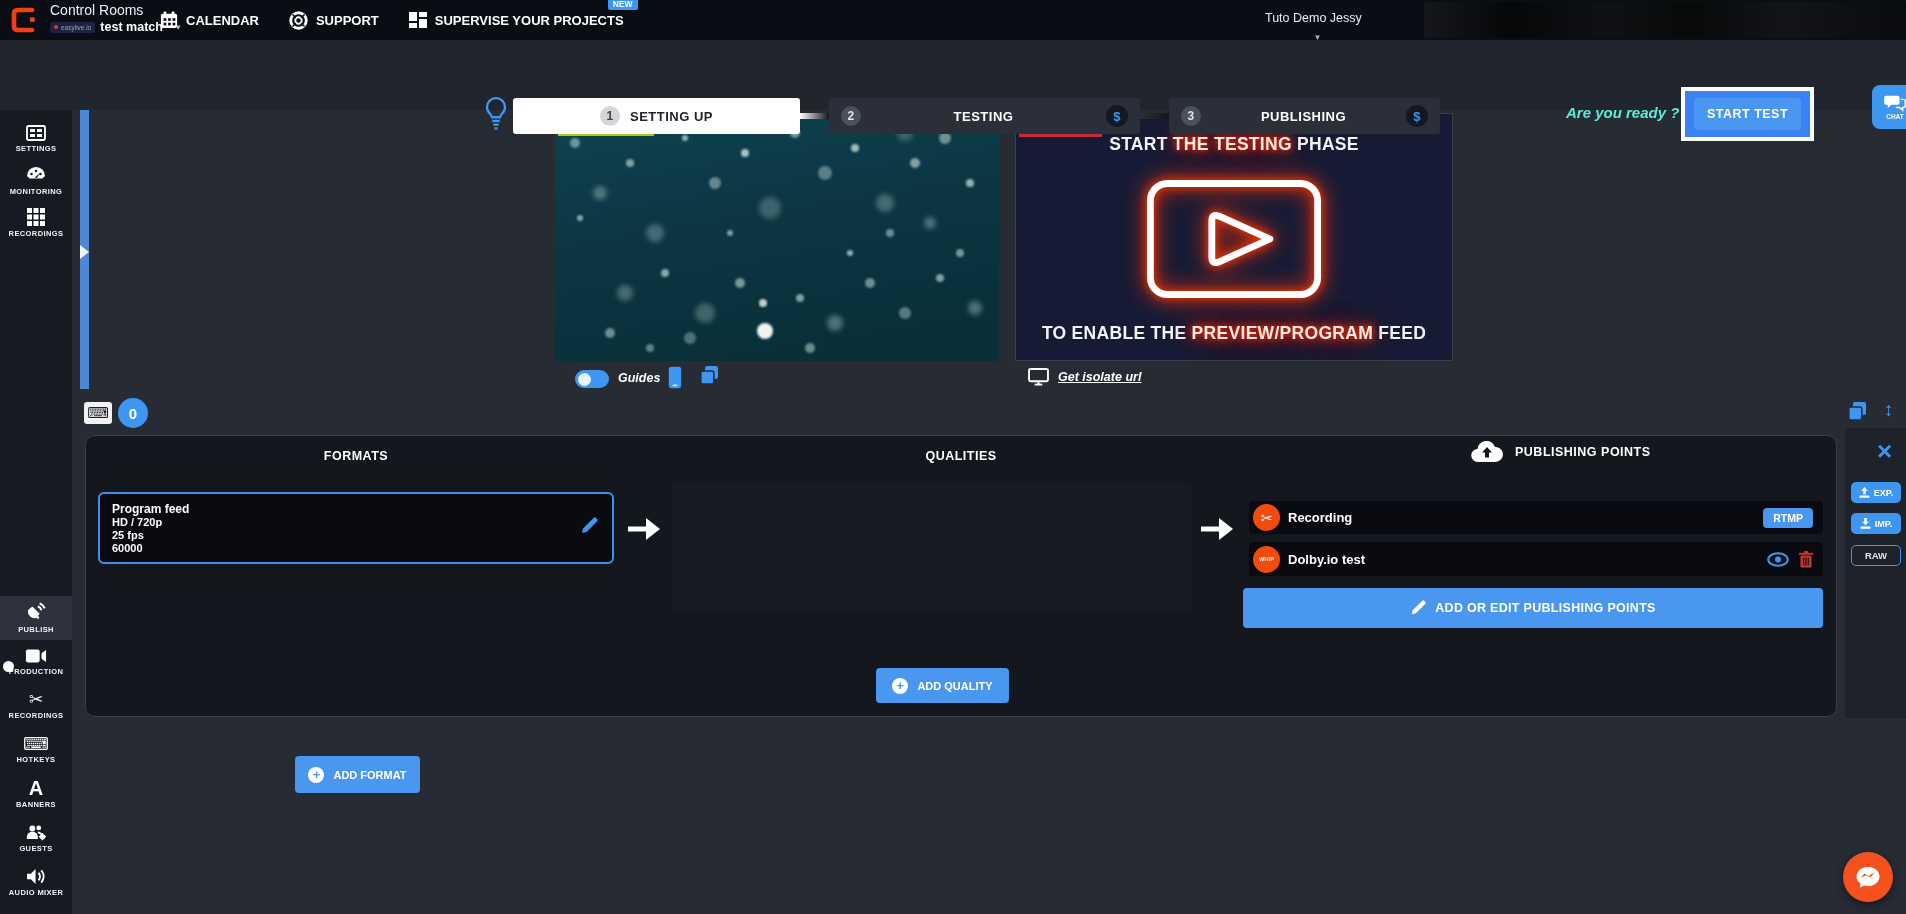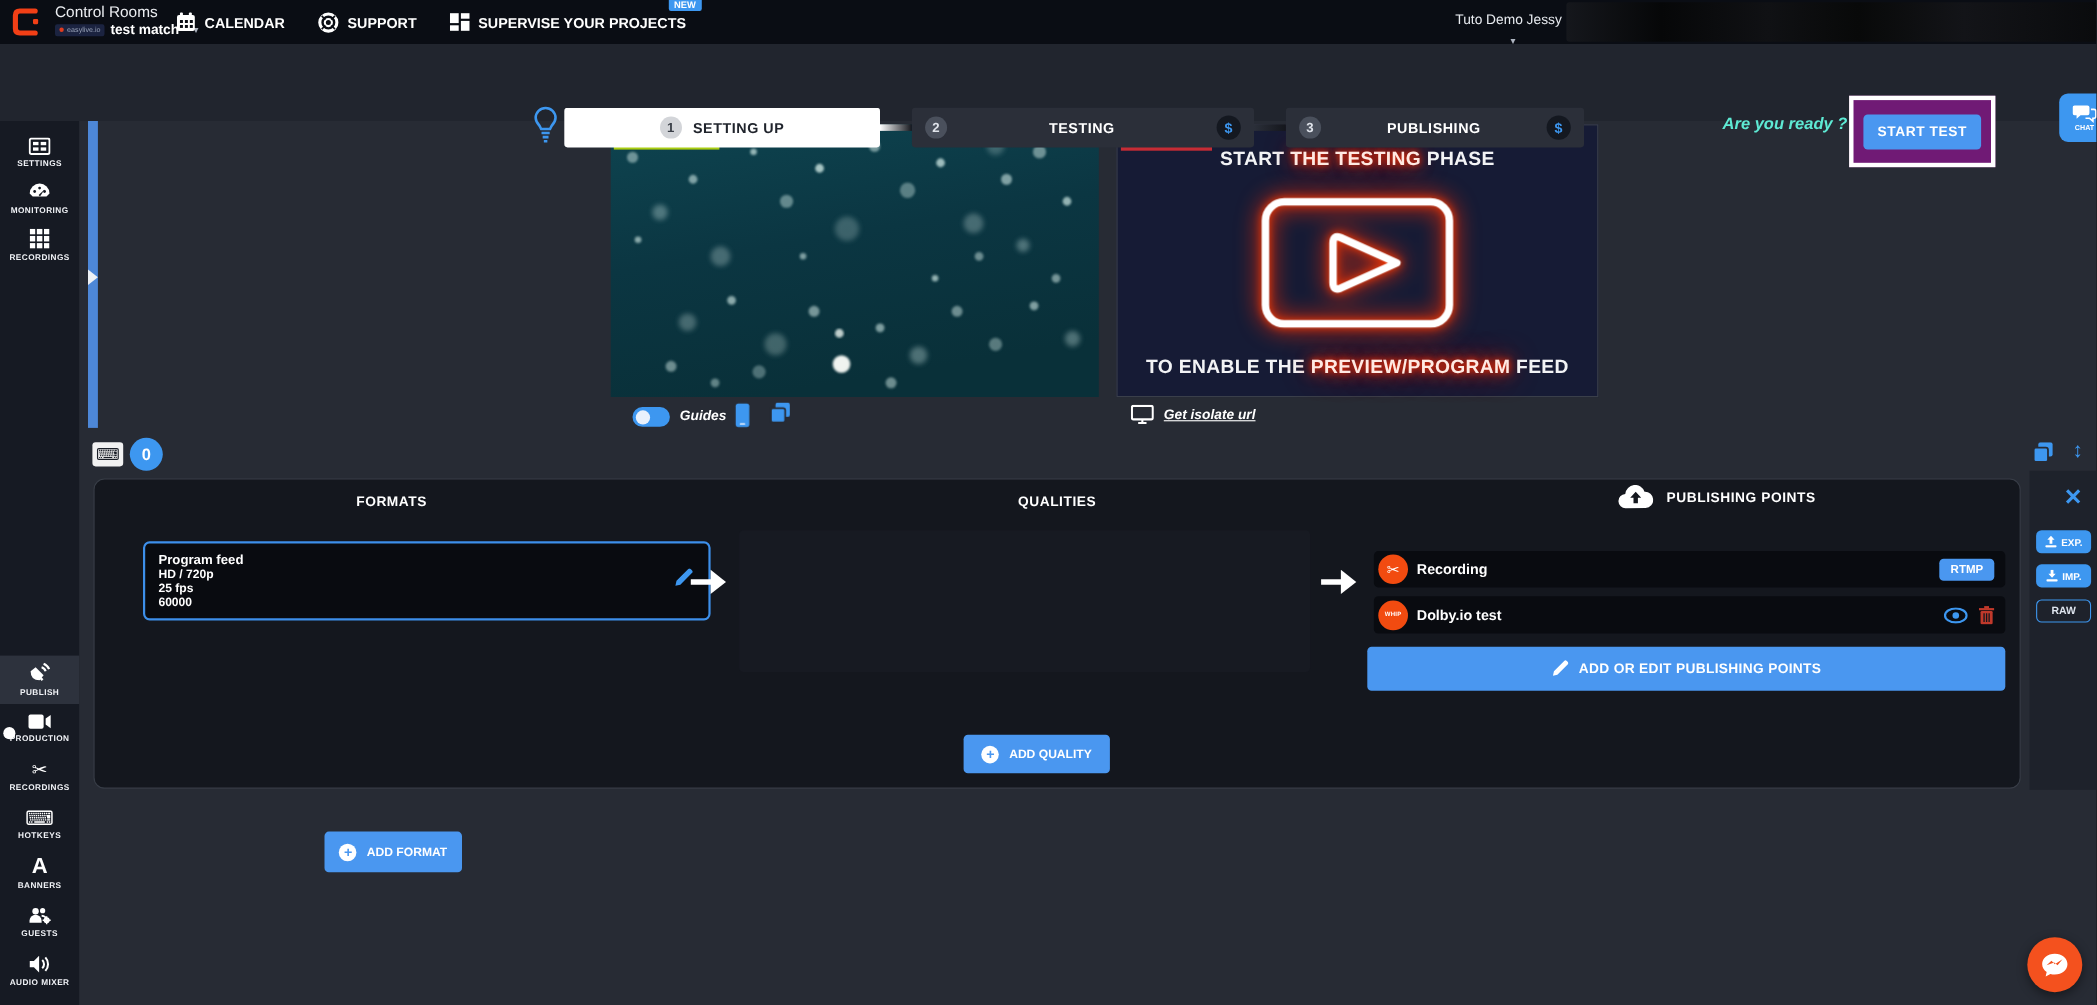--- a/index.html
+++ b/index.html
@@ -12,40 +12,40 @@
   .title-block { position:absolute; left:50px; top:3px; }
   .app-title { font-size:14px; color:#eceef2; line-height:15px; }
   .project-row { display:flex; align-items:center; gap:5px; margin-top:2px; cursor:pointer; }
   .brand-badge { background:#1b2340; border-radius:2px; font-size:6.5px; color:#96a0b5; padding:2px 4px; display:flex; align-items:center; gap:3px; }
   .brand-dot { width:4px; height:4px; border-radius:50%; background:#e03c1f; }
   .project-name { font-size:12.5px; font-weight:bold; color:#fff; }
   .caret { color:#aeb4c0; font-size:9px; margin-left:8px; }
   .topnav { position:absolute; left:160px; top:0; height:40px; display:flex; align-items:center; gap:30px; }
   .nav-item { display:flex; align-items:center; gap:8px; font-size:13px; font-weight:bold; color:#fff; cursor:pointer; position:relative; white-space:nowrap; }
   .badge-new { position:absolute; top:-13px; right:-14px; background:#3d97f0; color:#fff; font-size:8.5px; font-weight:bold; padding:1px 5px; border-radius:2px; }
-  .user-menu { position:absolute; left:1323px; top:11px; font-size:12.5px; color:#e8ebf0; display:flex; gap:7px; align-items:center; cursor:pointer;flex-direction:column; }
+  .user-menu { position:absolute; left:1265px; top:11px; font-size:12.5px; color:#e8ebf0; display:flex; gap:7px; align-items:center; cursor:pointer;flex-direction:column; }
   .redacted { position:absolute; left:1424px; top:2px; width:482px; height:36px; border-radius:3px;
     background:linear-gradient(90deg,#15171c 0%,#060708 18%,#101114 38%,#080909 55%,#131418 75%,#0a0b0d 100%); }
 
   
   .stepbar { position:absolute; left:0; top:40px; width:1906px; height:70px; background:#21252e; z-index:20; }
   .bulb { position:absolute; left:483px; top:56px; }
   .step { position:absolute; top:58px; height:36px; display:flex; align-items:center; gap:10px; padding:0 12px; border-radius:3px; font-size:13px; font-weight:bold; letter-spacing:.5px; cursor:pointer; }
   .step .num { width:20px; height:20px; border-radius:50%; background:#4a505c; color:#dfe3ea; font-size:12px; display:flex; align-items:center; justify-content:center; flex:0 0 auto; }
   .step1 { left:513px; width:287px; background:#fff; color:#20242c; justify-content:center; }
   .step1 .num { background:#d3d5d9; color:#3a3f48; }
   .step2 { left:829px; width:311px; background:#2b2f39; color:#fff; }
   .step3 { left:1169px; width:271px; background:#2b2f39; color:#fff; }
   .step-label-c { flex:1; text-align:center; }
   .dollar { width:22px; height:22px; border-radius:50%; background:#141820; color:#3d97f0; font-weight:bold; font-size:13px; display:flex; align-items:center; justify-content:center; margin-left:auto; }
   .conn { position:absolute; top:73px; height:6px; }
   .conn1 { left:800px; width:29px; background:linear-gradient(90deg,#ffffff,#14161c); }
   .conn2 { left:1140px; width:29px; background:linear-gradient(90deg,#2b2f39,#14161c); }
   .ready-text { position:absolute; left:1566px; top:64px; font-size:15px; font-weight:bold; font-style:italic; color:#5eead4; }
-  .start-frame { position:absolute; left:1681px; top:47px; width:133px; height:65px; border:4px solid #fff; display:flex; align-items:center; justify-content:center; background:#701a75; }
+  .start-frame { position:absolute; left:1681px; top:47px; width:133px; height:54px; border:4px solid #fff; display:flex; align-items:center; justify-content:center; background:#3b82f6; }
   .start-btn { background:#4a97f0; border:none; color:#fff; font-weight:bold; font-size:12.5px; letter-spacing:.5px; padding:9px 13px; border-radius:4px; cursor:pointer; font-family:"Liberation Sans", sans-serif; }
   .chat-btn { position:absolute; left:1872px; top:45px; width:46px; height:44px; background:#3d97f0; border-radius:8px; display:flex; flex-direction:column; align-items:center; justify-content:center; gap:1px; cursor:pointer; }
   .chat-btn span { font-size:6.5px; font-weight:bold; color:#fff; }
 
   
   .sidebar { position:absolute; left:0; top:110px; width:72px; height:804px; background:#161a23; z-index:10;text-align:center; }
   .side-item { width:100%; height:42px; display:flex; flex-direction:column; align-items:center; justify-content:center; gap:3px; cursor:pointer; }
   .side-item .lbl { font-size:7.5px; font-weight:bold; letter-spacing:.4px; color:#f0f2f6; }
   .side-top { padding-top:8px; }
   .side-bottom { position:absolute; left:0; right:0; top:486px; }
@@ -84,21 +84,21 @@
 
   
   .panel { position:absolute; left:85px; top:435px; width:1752px; height:282px; background:#14171e; border:1px solid #383d47; border-radius:10px; }
   .col-h { position:absolute; top:13px; font-size:12.5px; font-weight:bold; letter-spacing:.5px; color:#fff; transform:translateX(-50%); }
   .h-formats { left:270px; }
   .h-qualities { left:875px; }
   .h-pub { position:absolute; left:1385px; top:5px; display:flex; align-items:center; gap:12px; }
   .h-pub .txt { font-size:12.5px; font-weight:bold; letter-spacing:.5px; }
 
   .card { position:absolute; background:#090b10; border:2px solid #3d8fea; border-radius:6px; padding:8px 12px; }
-  .format-card { left:12px; top:56px; width:516px; height:72px;margin-left:32px; }
+  .format-card { left:12px; top:56px; width:516px; height:72px; }
   .format-card .l1 { font-size:12px; font-weight:bold; }
   .format-card .ln { font-size:11px; font-weight:bold; line-height:13px; }
   .card .pencil { position:absolute; right:14px; top:50%; transform:translateY(-50%); cursor:pointer; }
 
   .qual-sub { position:absolute; left:586px; top:46px; width:519px; height:129px; background:#171a22; border-radius:4px; }
   .quality-card { left:598px; top:59px; width:499px; height:63px; display:flex; flex-direction:column; justify-content:center; gap:3px; }
   .q-row { display:flex; align-items:center; gap:9px; font-size:12px; font-weight:bold; }
   .q-ico { width:16px; display:flex; justify-content:center; color:#fff; font-size:13px; }
 
   .flow-arrow { position:absolute; top:80px; }

